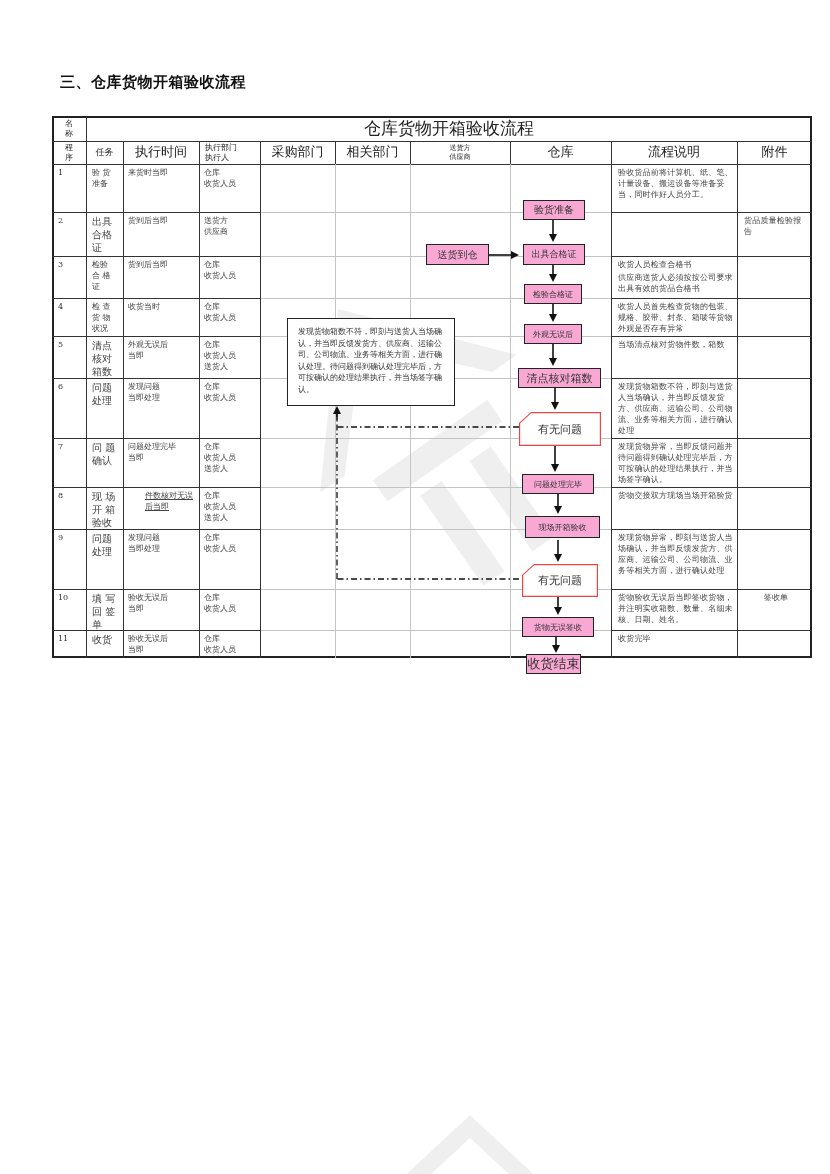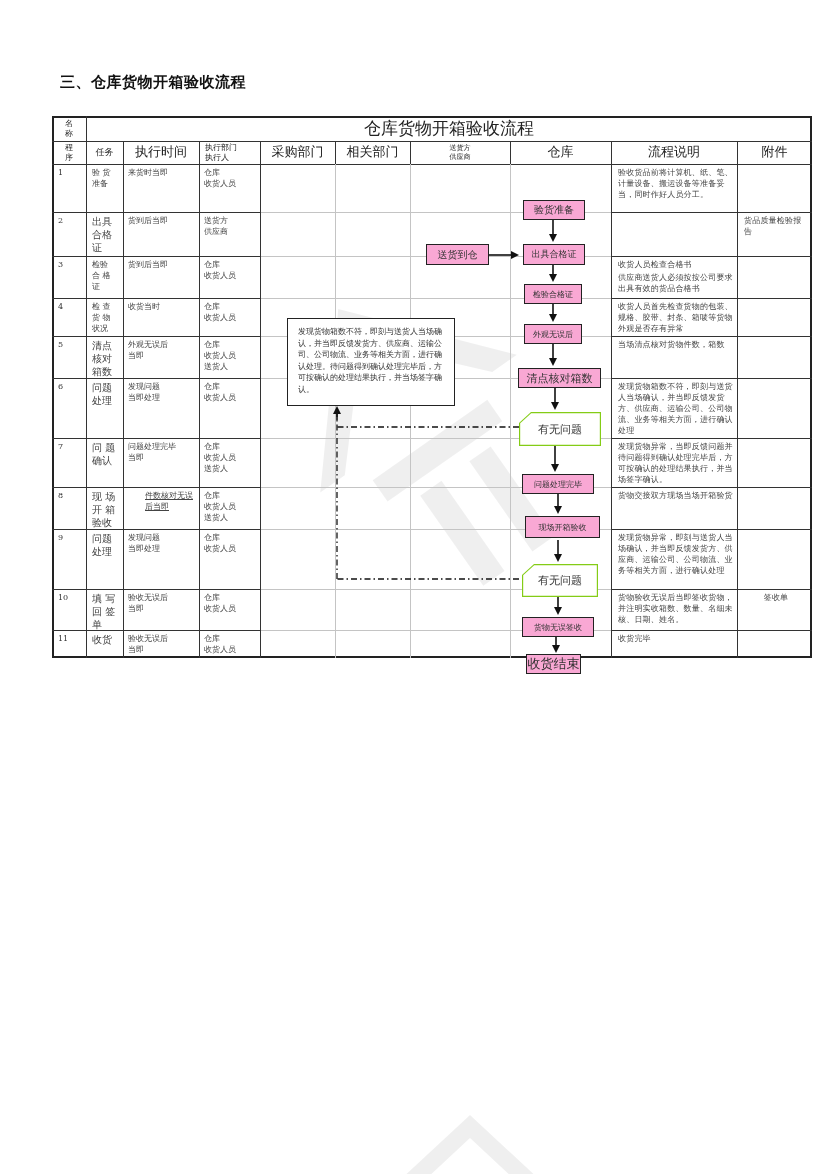--- a/index.html
+++ b/index.html
@@ -20,21 +20,21 @@
   .hdr.title { font-size: 17px; }
   .cell { position: absolute; font-size: 8px; line-height: 11px; color: #444; padding: 3px 4px 0 5px; box-sizing: border-box;
           white-space: pre-line; }
   .cell.task { font-size: 10px; line-height: 13px; padding-left: 6px; color: #444; }
   .cell.task.small { font-size: 8px; line-height: 11px; }
   .cell.num { font-size: 8px; padding-left: 6px; color: #333; }
   .cell.desc { font-size: 8px; line-height: 11px; padding-left: 7px; padding-right: 4px; letter-spacing: 0.2px; }
   .fbox { position: absolute; border: 1.2px solid #222; background: #f9a8d4; display: flex; align-items: center; justify-content: center;
           font-size: 9px; color: #333; box-sizing: border-box; white-space: nowrap; }
   .fbox.lg { font-size: 11px; }
-  .fbox.decision { clip-path: polygon(12px 0, 100% 0, 100% 100%, 0 100%, 0 11px); border: none; background: #84cc16; }
+  .fbox.decision { clip-path: polygon(12px 0, 100% 0, 100% 100%, 0 100%, 0 11px); border: none; background: #ef4444; }
   .fbox.decision .inner { position: absolute; inset: 1.2px; background: #fff;
           clip-path: polygon(11px 0, 100% 0, 100% 100%, 0 100%, 0 10px); display: flex; align-items: center; justify-content: center;
           font-size: 11px; color: #333; }
   .note { position: absolute; border: 1.2px solid #222; background: #fff; font-size: 8px; line-height: 11.5px; color: #333;
           padding: 7px 8px 0 10px; box-sizing: border-box; }
   .watermark { position: absolute; pointer-events: none; opacity: 0.06; }
 </style>
 </head>
 <body>
 

